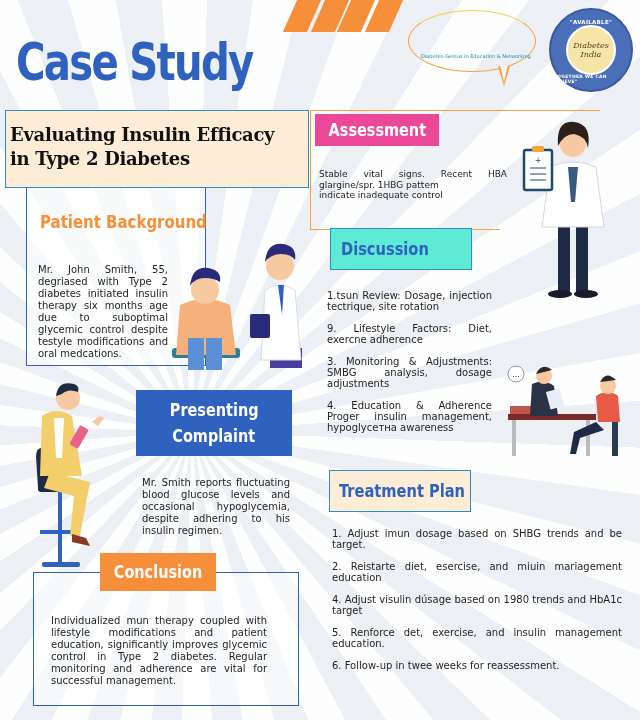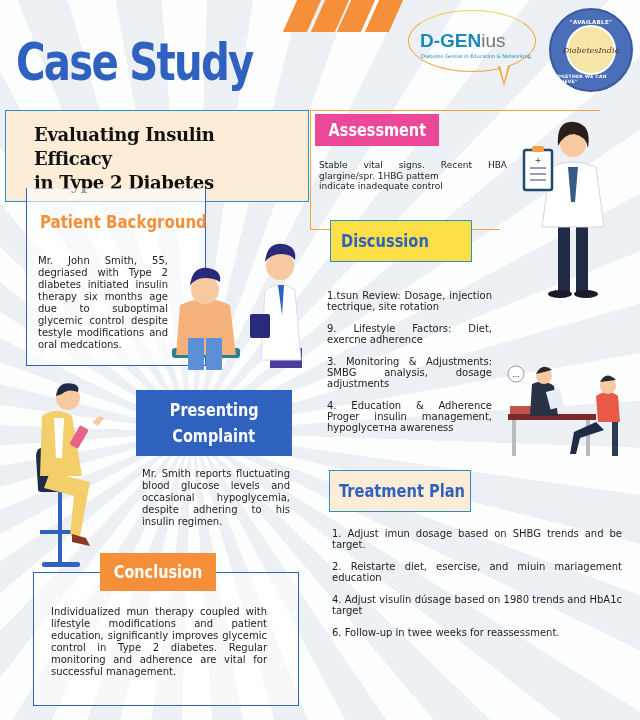--- a/index.html
+++ b/index.html
@@ -61,50 +61,50 @@
     position: absolute; left: 13px; top: 43px; font-size: 5px; color: #1a8ab8; white-space: nowrap;
   }
   .di-seal {
     left: 549px; top: 8px; width: 84px; height: 84px; border-radius: 50%;
     background: #4a6fb8; border: 2px solid #3a5aa0;
     display: flex; align-items: center; justify-content: center;
   }
   .di-seal .inner {
     width: 50px; height: 50px; border-radius: 50%; background: #f5e6a8;
     border: 2px solid #fff;
-    display: flex; flex-direction: row; align-items: center; justify-content: center;
+    display: flex; flex-direction: column; align-items: center; justify-content: center;
     font-family: "DejaVu Serif", serif; font-style: italic; font-size: 8px; color: #5a3a20; line-height: 9px;
   }
   .di-seal .ring {
     position: absolute; font-size: 5.5px; color: #fff; font-weight: bold; letter-spacing: 0.3px;
   }
 
   
   .subtitle-box {
-    left: 5px; top: 110px; width: 304px; height: 92px;
+    left: 5px; top: 110px; width: 304px; height: 78px;
     background: #fdecd6; border: 1.5px solid #2c8fc4;
-    padding: 12px 28px;
+    padding: 12px 4px;
   }
   .subtitle-box .txt {
     font-family: "DejaVu Serif", serif; font-weight: bold; font-size: 18px; line-height: 24px; color: #111;
     letter-spacing: -0.3px;
   }
 
   .bg-box {
     left: 26px; top: 188px; width: 180px; height: 178px;
     border-left: 1.5px solid #2f62be; border-right: 1.5px solid #2f62be; border-bottom: 1.5px solid #2f62be;
     background: rgba(255,255,255,0.6);
   }
   .section-orange-title {
     font-weight: bold; color: #f58f3a; font-size: 17px;
     transform: scaleX(0.88); transform-origin: left top; white-space: nowrap;
   }
   .pbg-title { left: 40px; top: 212px; }
   .body-txt {
-    font-size: 10px; line-height: 12px; color: #1e1e1e; text-align: justify;
+    font-size: 10px; line-height: 12px; color: #1e1e1e; text-align: justify; margin-top: 9px;
   }
   .pbg-text { left: 38px; top: 255px; width: 130px; }
 
   
   .assess-frame {
     left: 310px; top: 110px; width: 190px; height: 120px;
     border-left: 1.5px solid #f4a23c; border-top: 1.5px solid #f4a23c; border-bottom: 1.5px solid #f4a23c;
     z-index: 1;
   }
   .assess-frame::after {
@@ -114,22 +114,22 @@
     left: 315px; top: 114px; width: 124px; height: 32px; background: #ec4899;
     display: flex; align-items: center; justify-content: center;
   }
   .assess-head span, .pc-head span {
     color: #fff; font-weight: bold; font-size: 17px; transform: scaleX(0.85); white-space: nowrap;
   }
   .assess-text { left: 319px; top: 160px; width: 188px; font-size: 9px; line-height: 10.5px; text-align: left; }
 
   
   .disc-head {
-    left: 330px; top: 220px; width: 142px; height: 42px;
-    background: #fde047; border: 1.5px solid #2c8fc4;
+    left: 330px; top: 228px; width: 142px; height: 42px;
+    background: #5eead4; border: 1.5px solid #2c8fc4;
     display: flex; align-items: center; padding-left: 10px;
   }
   .blue-title {
     color: #2f62be; font-weight: bold; font-size: 17px; transform: scaleX(0.86); transform-origin: left center; white-space: nowrap;
   }
   .disc-list { left: 327px; top: 290px; width: 165px; }
   .disc-list p { font-size: 10px; line-height: 11px; margin-bottom: 11px; text-align: justify; }
 
   
   .pc-head {
@@ -172,21 +172,20 @@
     <span style="left:50px"></span>
     <span style="left:76px"></span>
     <span style="left:104px"></span>
 </div>
 
 <div class="abs title">Case Study</div>
 
 <div class="abs dgen">
   <div class="bubble"></div>
   <div class="tail"></div>
-  <div class="brand"><span>D-GEN</span><span class="ius">ius</span></div>
   <div class="tag">Diabetes-Genius in Education &amp; Networking</div>
 </div>
 
 <div class="abs di-seal">
   <span class="ring" style="top:9px">"AVAILABLE"</span>
   <div class="inner">
     <span>Diabetes</span>
     <span>India</span>
   </div>
   <span class="ring" style="bottom:6px;font-size:4.5px">"TOGETHER WE CAN ACHIEVE"</span>
@@ -292,20 +291,21 @@
   <path d="M78 46 l8 -6 l4 2 l-6 8z" fill="#f6c9a0"></path>
 </svg>
 
 <div class="abs tp-head">
     <span class="blue-title">Treatment Plan</span>
   </div>
 <div class="abs tp-list">
   <p>1. Adjust imun dosage based on SHBG trends and be target.</p>
   <p>2. Reistarte diet, esercise, and miuin mariagement education</p>
   <p>4. Adjust visulin dúsage based on 1980 trends and HbA1c target</p>
+  <p>5. Renforce det, exercise, and insulin management education.</p>
   <p>6. Follow-up in twee weeks for reassessment.</p>
 </div>
 
 <div class="abs concl-box"></div>
 <div class="abs concl-head">
     <span>Conclusion</span>
   </div>
 <div class="abs body-txt concl-text">Individualized mun therapy coupled with lifestyle modifications and patient education, significantly improves glycemic control in Type 2 diabetes. Regular monitoring and adherence are vital for successful management.</div>
 
 </body></html>

